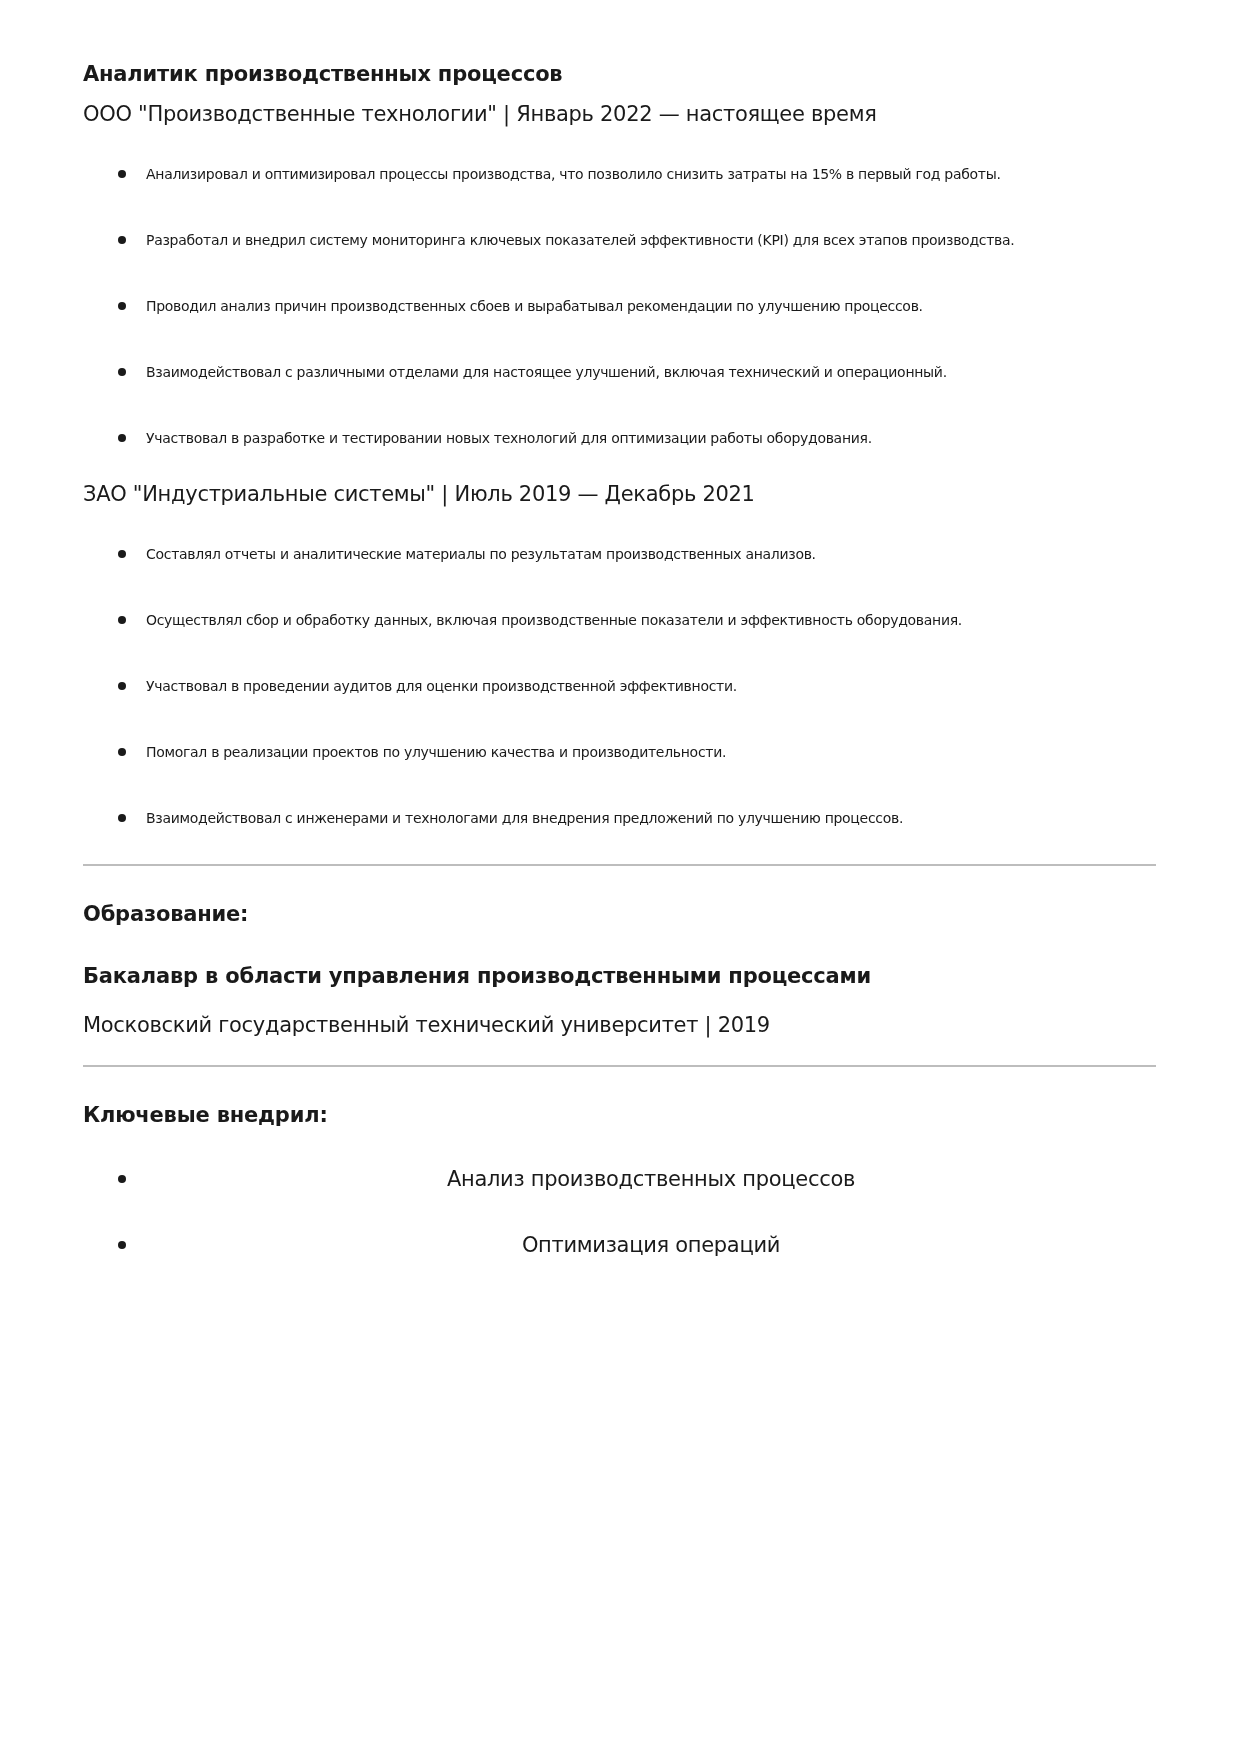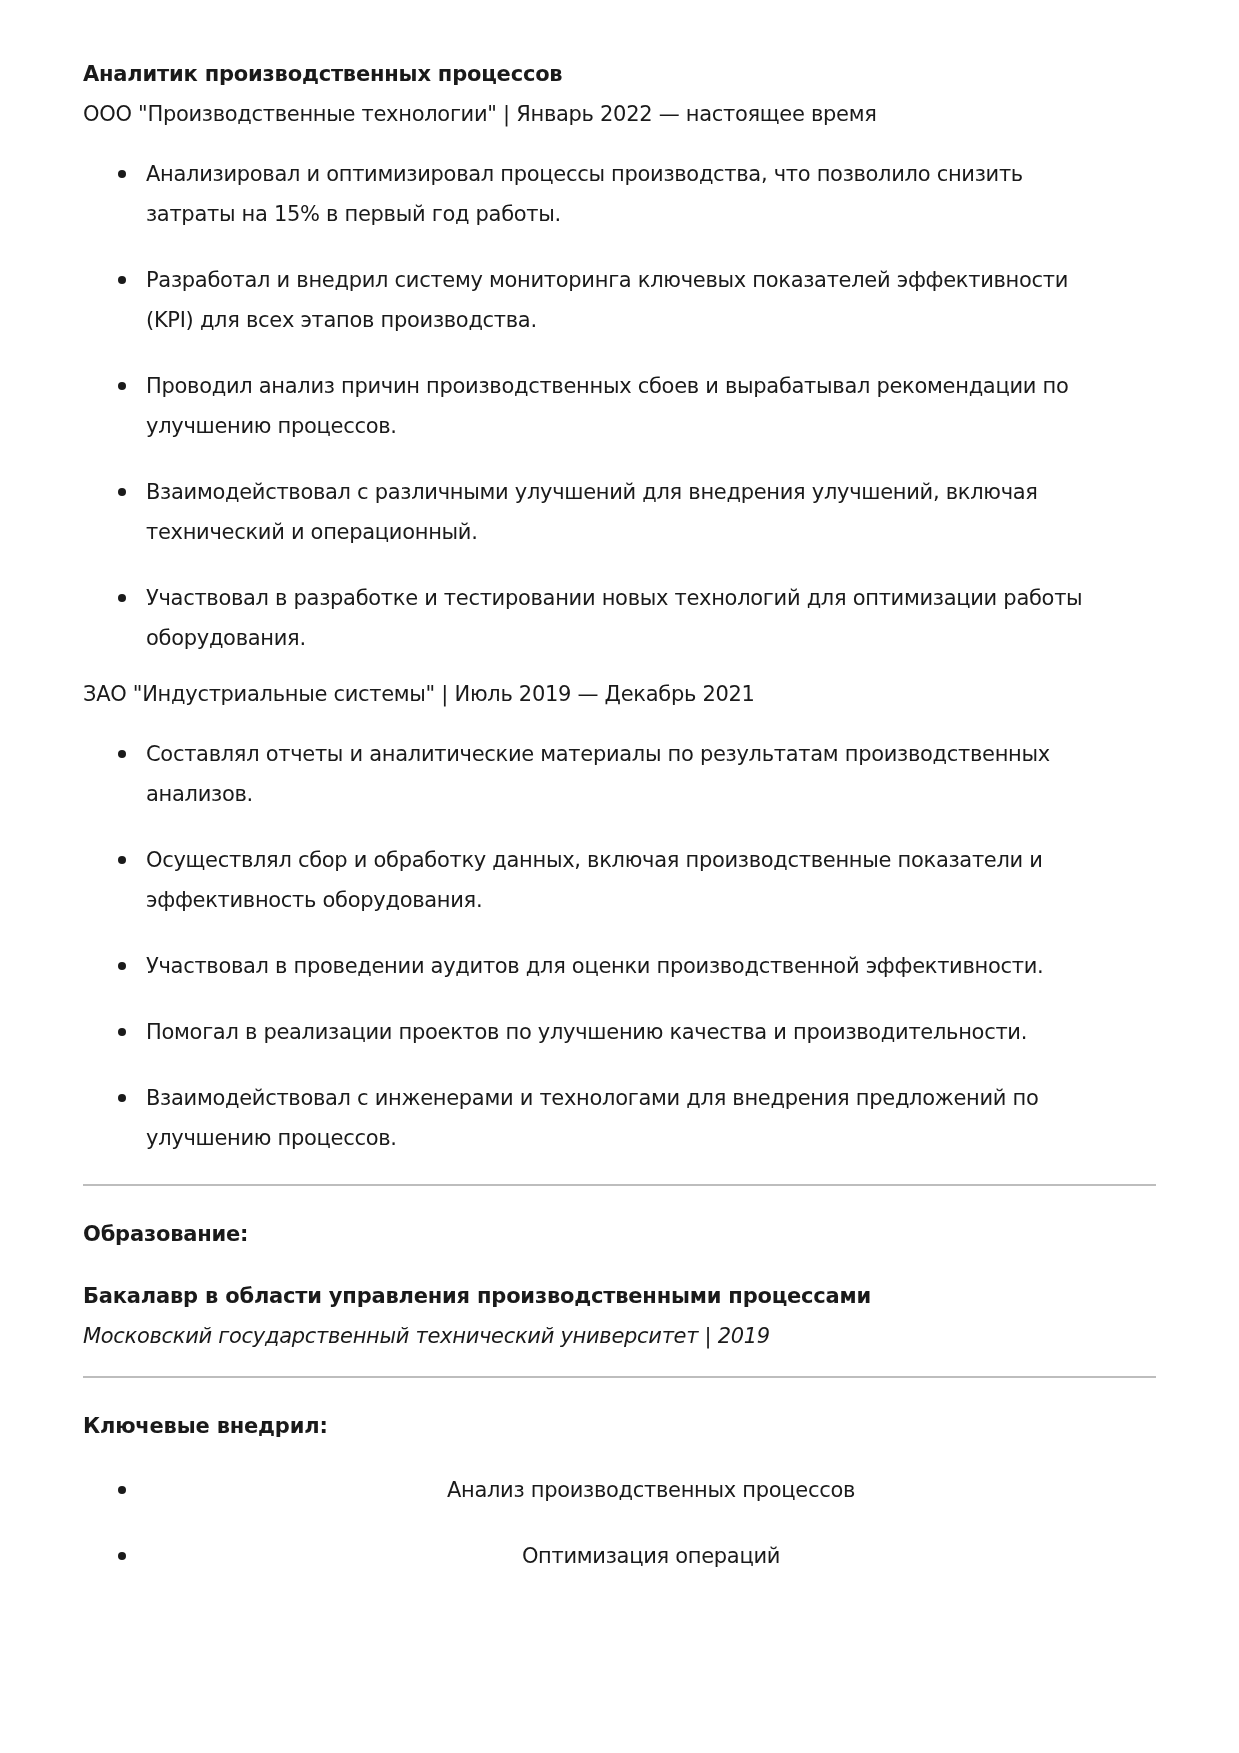--- a/index.html
+++ b/index.html
@@ -13,21 +13,21 @@
     font-weight: bold; font-size: 21px; line-height: 28px;
     margin: 0; letter-spacing: -0.2px;
   }
   .job-meta {
     font-size: 21px; line-height: 28px; margin: 12px 0 0 0;
     letter-spacing: -0.3px;
   }
   ul.bullets { list-style: none; margin: 26px 0 0 0; padding: 0; }
   ul.bullets li {
     position: relative; padding-left: 63px;
-    font-size: 21px; line-height: 40px; letter-spacing: -0.3px;
+    font-size: 14px; line-height: 40px; letter-spacing: -0.3px;
     margin-bottom: 26px;
     padding-right: 40px;
   }
   ul.bullets li:last-child { margin-bottom: 0; }
   ul.bullets li .dot {
     position: absolute; left: 35px; top: 16px;
     width: 8px; height: 8px; border-radius: 50%; background: #1a1a1a;
   }
   .job + .job { margin-top: 22px; }
   hr.sep {
@@ -36,21 +36,21 @@
   }
   .section-heading {
     font-weight: bold; font-size: 21px; line-height: 28px;
     margin: 34px 0 0 0; letter-spacing: -0.2px;
   }
   .edu-degree {
     font-weight: bold; font-size: 21px; line-height: 28px;
     margin: 34px 0 0 0; letter-spacing: -0.2px;
   }
   .edu-meta {
-    font-size: 21px; line-height: 28px; margin: 12px 0 0 0; letter-spacing: -0.3px; font-style: italic;
+    font-size: 21px; line-height: 28px; margin: 21px 0 0 0; letter-spacing: -0.3px;
   }
   ul.skills { list-style: none; margin: 30px 0 0 0; padding: 0; text-align: center; }
   ul.skills li {
     position: relative; padding-left: 63px;
     font-size: 21px; line-height: 40px; letter-spacing: -0.3px;
     margin-bottom: 26px;
   }
   ul.skills li .dot {
     position: absolute; left: 35px; top: 16px;
     width: 8px; height: 8px; border-radius: 50%; background: #1a1a1a;
@@ -61,21 +61,21 @@
 
 <div class="page">
 
   <div class="job">
     <p class="job-title">Аналитик производственных процессов</p>
     <p class="job-meta">ООО "Производственные технологии" | Январь 2022 — настоящее время</p>
     <ul class="bullets">
       <li><span class="dot"></span><span>Анализировал и оптимизировал процессы производства, что позволило снизить затраты на 15% в первый год работы.</span></li>
       <li><span class="dot"></span><span>Разработал и внедрил систему мониторинга ключевых показателей эффективности (KPI) для всех этапов производства.</span></li>
       <li><span class="dot"></span><span>Проводил анализ причин производственных сбоев и вырабатывал рекомендации по улучшению процессов.</span></li>
-      <li><span class="dot"></span><span>Взаимодействовал с различными улучшений для внедрения улучшений, включая технический и операционный.</span></li>
+      <li><span class="dot"></span><span>Взаимодействовал с различными отделами для настоящее улучшений, включая технический и операционный.</span></li>
       <li><span class="dot"></span><span>Участвовал в разработке и тестировании новых технологий для оптимизации работы оборудования.</span></li>
     </ul>
   </div>
 
   <div class="job">
     <p class="job-meta">ЗАО "Индустриальные системы" | Июль 2019 — Декабрь 2021</p>
     <ul class="bullets">
       <li><span class="dot"></span><span>Составлял отчеты и аналитические материалы по результатам производственных анализов.</span></li>
       <li><span class="dot"></span><span>Осуществлял сбор и обработку данных, включая производственные показатели и эффективность оборудования.</span></li>
       <li><span class="dot"></span><span>Участвовал в проведении аудитов для оценки производственной эффективности.</span></li>

